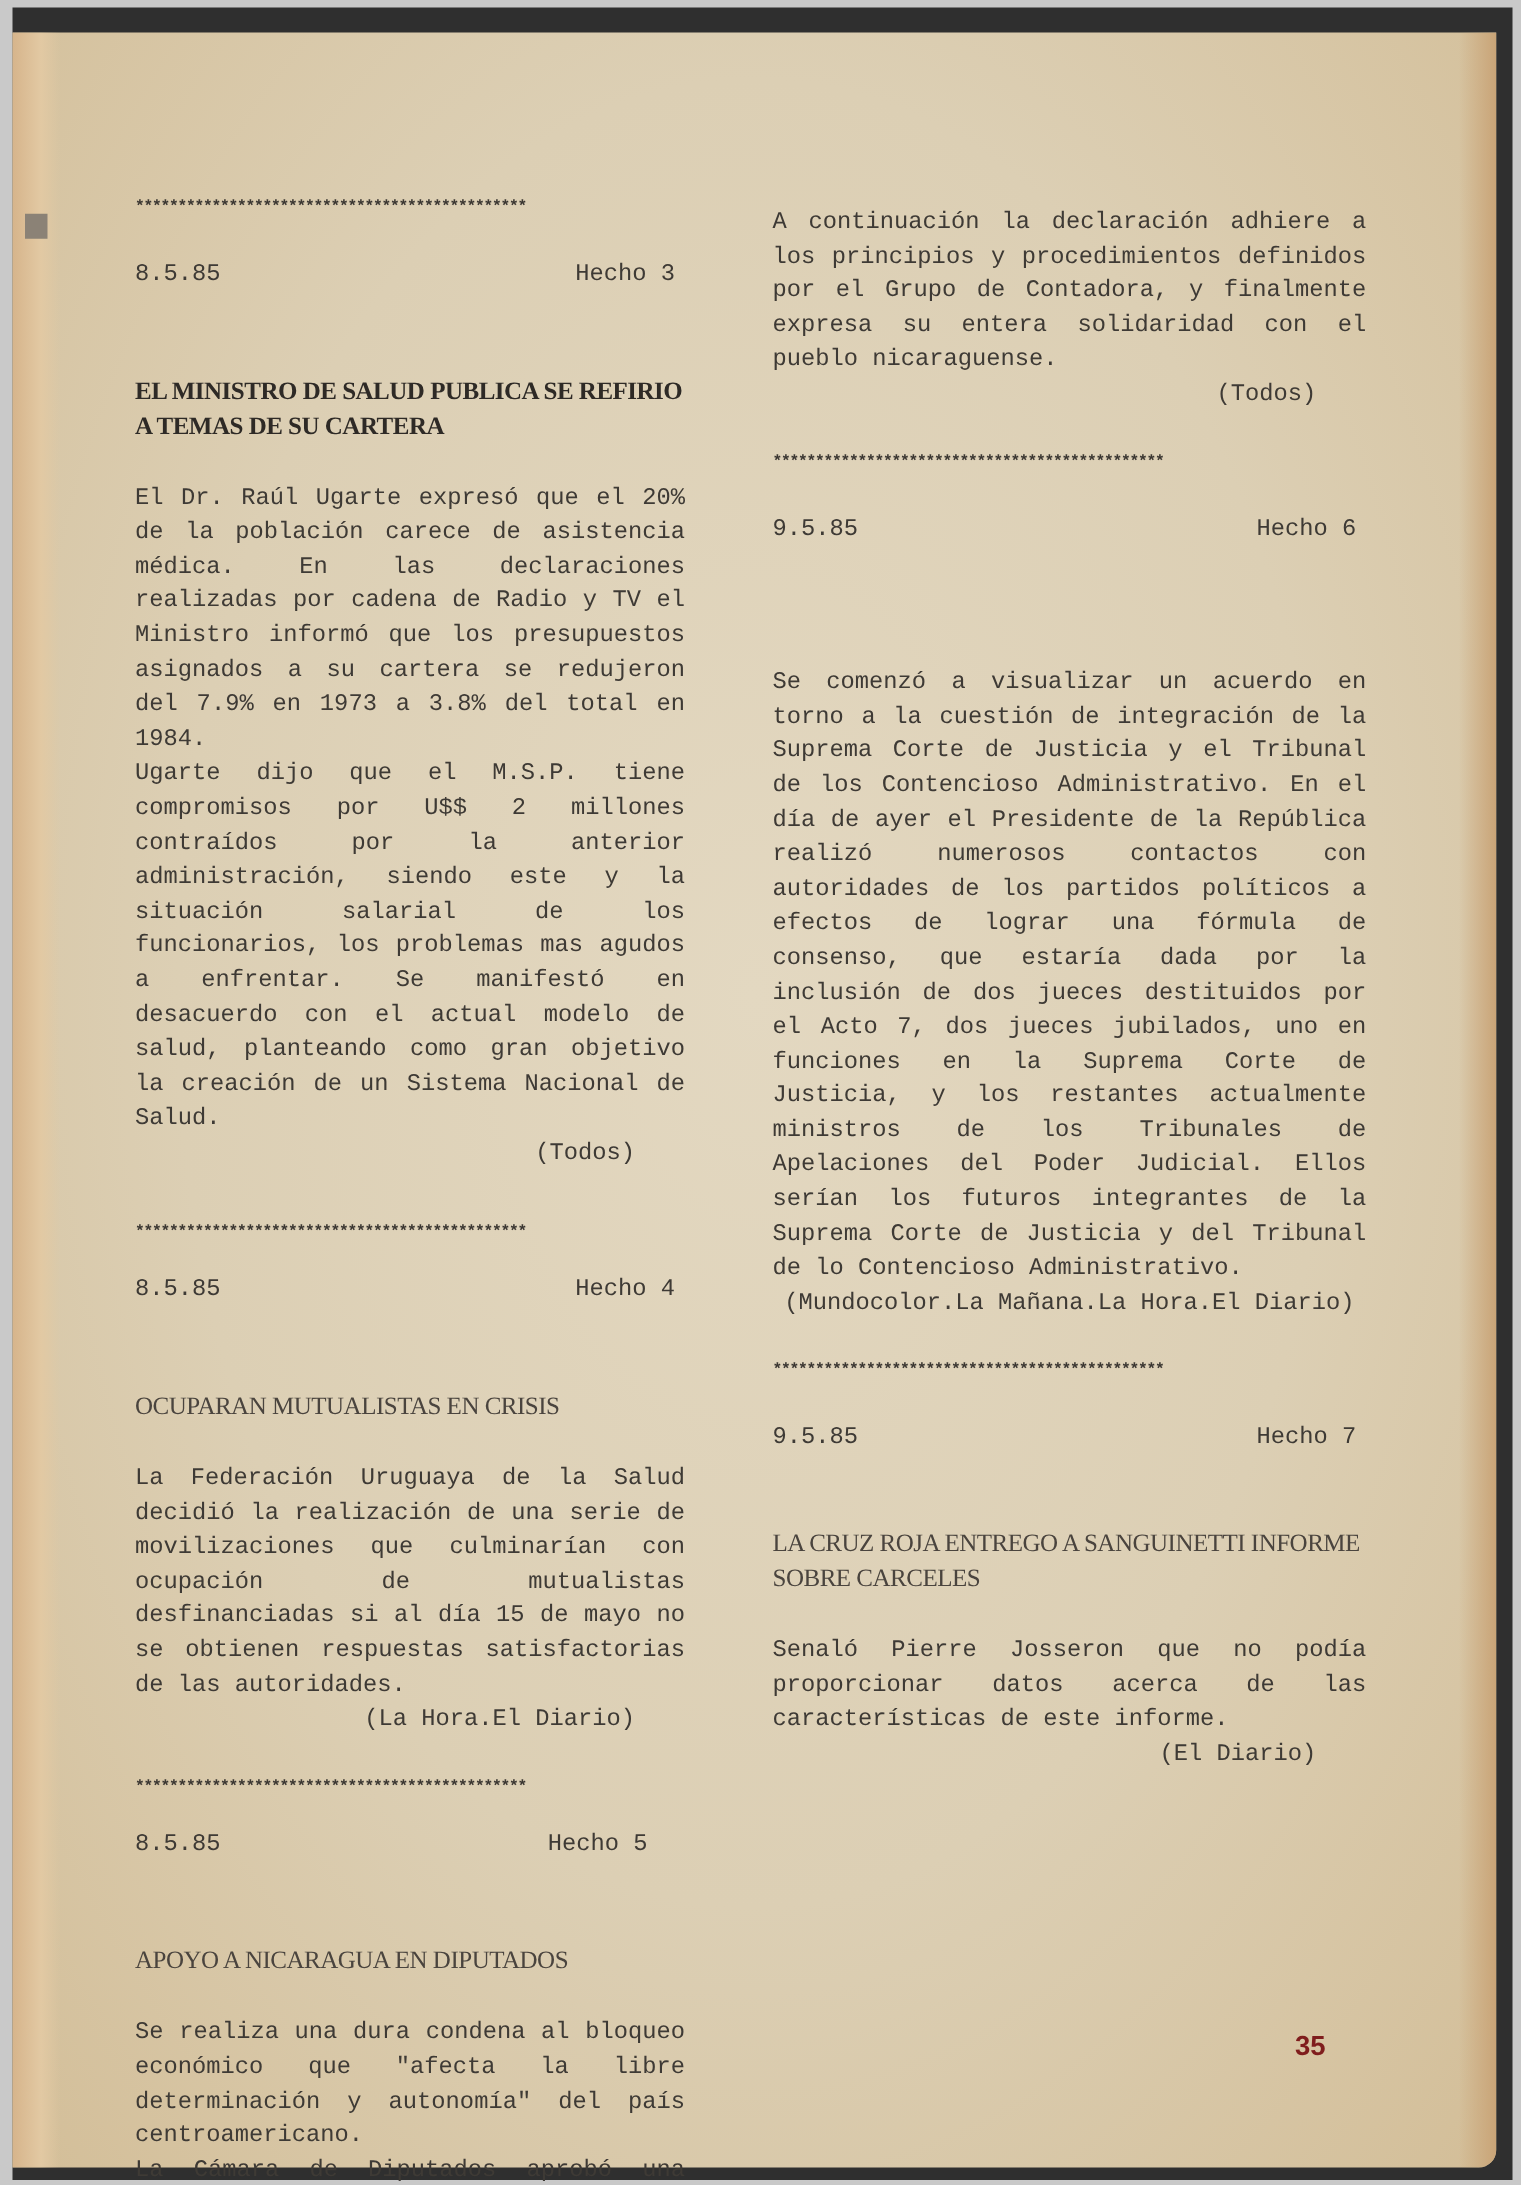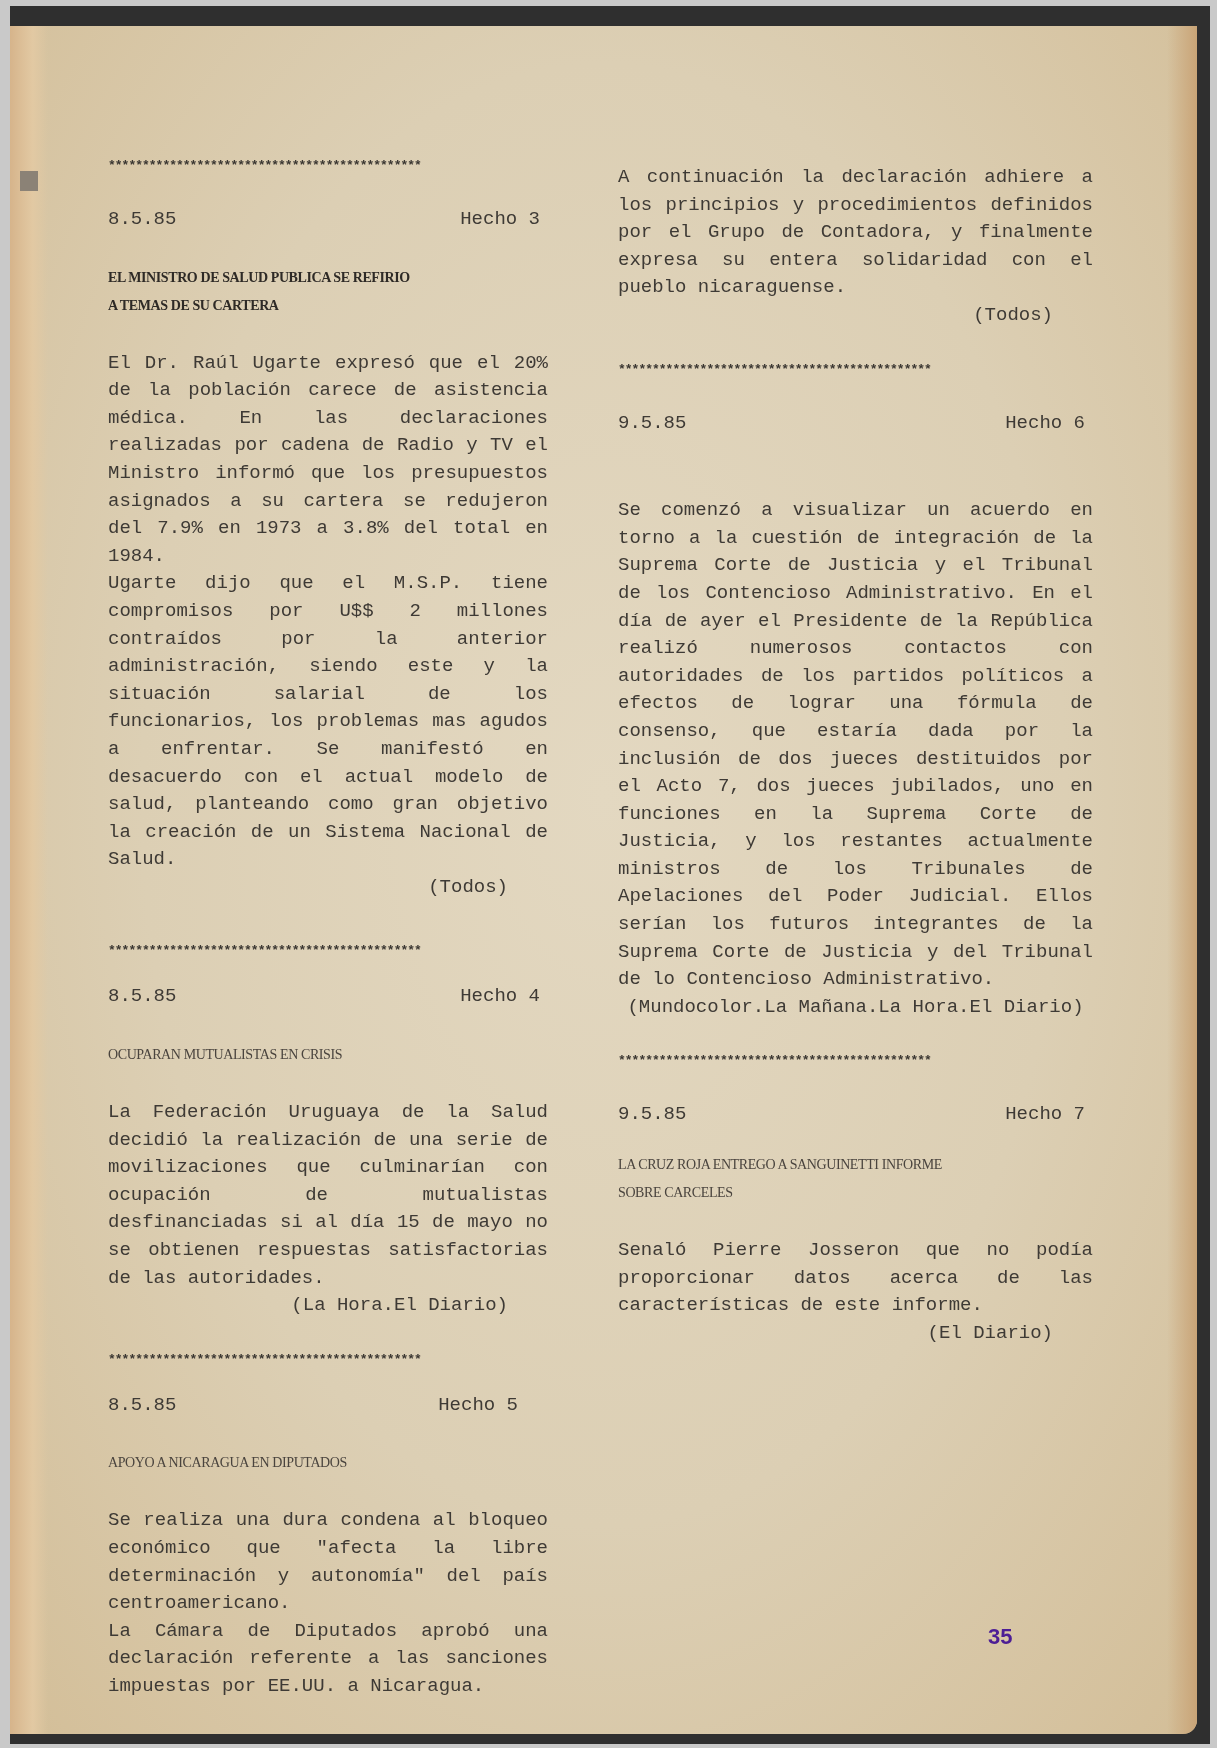--- a/index.html
+++ b/index.html
@@ -33,33 +33,34 @@
   .col { position: absolute; color: #3e3a35; font-size: 19px; line-height: 27.6px; }
   .col.left { left: 108px; width: 440px; }
   .col.right { left: 618px; width: 475px; }
   .stars {
     white-space: nowrap; overflow: hidden; color: #3a3631; font-weight: bold;
     font-size: 13px; letter-spacing: -1px; height: 20px; line-height: 20px;
   }
   .hdr { display: flex; justify-content: space-between; font-size: 19px; }
   .title {
     font-family: "Liberation Serif", "DejaVu Serif", serif;
-    font-weight: bold; font-size: 14px; line-height: 28px; color: #2e2a26;
+    font-weight: bold; font-size: 20px; line-height: 28px; color: #2e2a26;
     letter-spacing: -0.4px;
+    margin-top: 35px;
   }
   .title.light { font-weight: normal; color: #4a443e; }
   .body p { margin: 0; text-align: justify; }
   .src { text-align: right; padding-right: 40px; }
   .gap-s { height: 22px; }
   .gap-m { height: 30px; }
   .gap-l { height: 40px; }
   .pagenum {
-    position: absolute; left: 988px; top: 1624px;
+    position: absolute; left: 1036px; top: 1624px;
     font-family: "Liberation Sans", "DejaVu Sans", sans-serif;
-    font-weight: bold; font-size: 22px; color: #4c1d95;
+    font-weight: bold; font-size: 22px; color: #7f1d1d;
   }
 </style>
 </head>
 <body>
 
 <div class="frame"></div>
 <div class="page">
   <div class="spine-mark"></div>
 </div>
 

